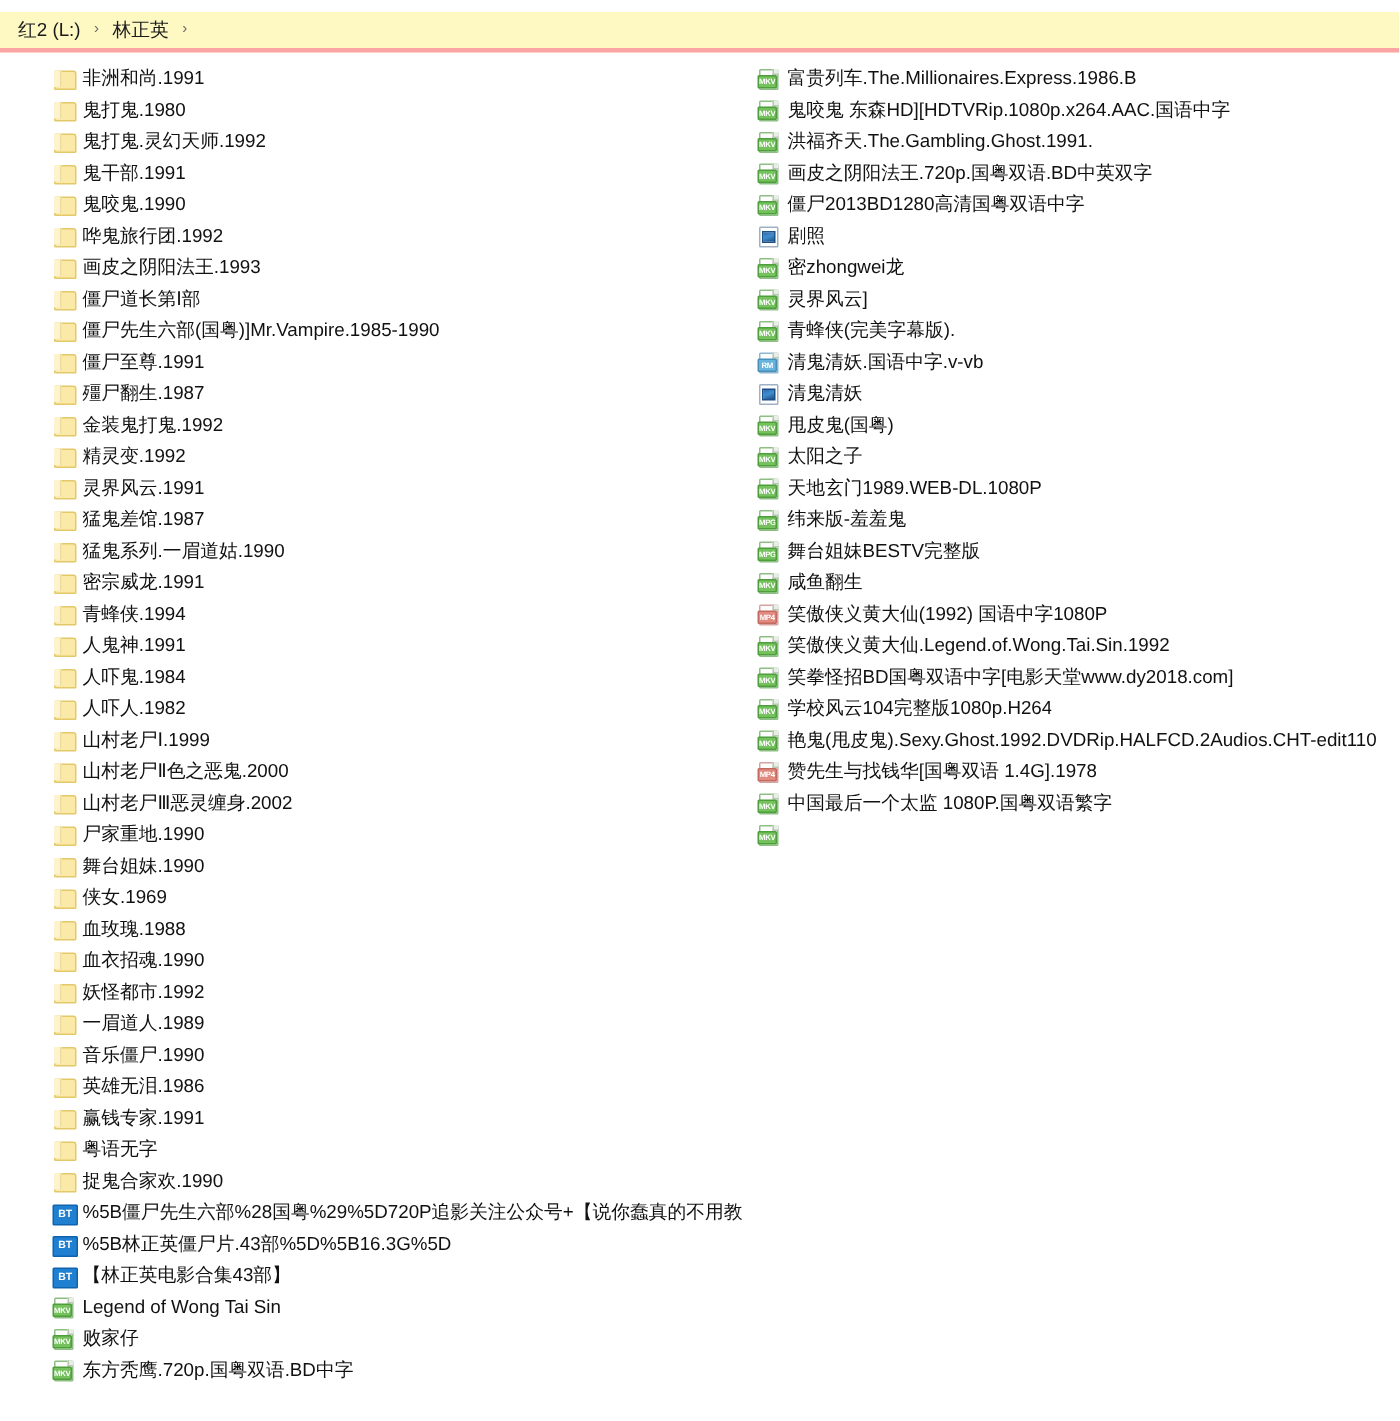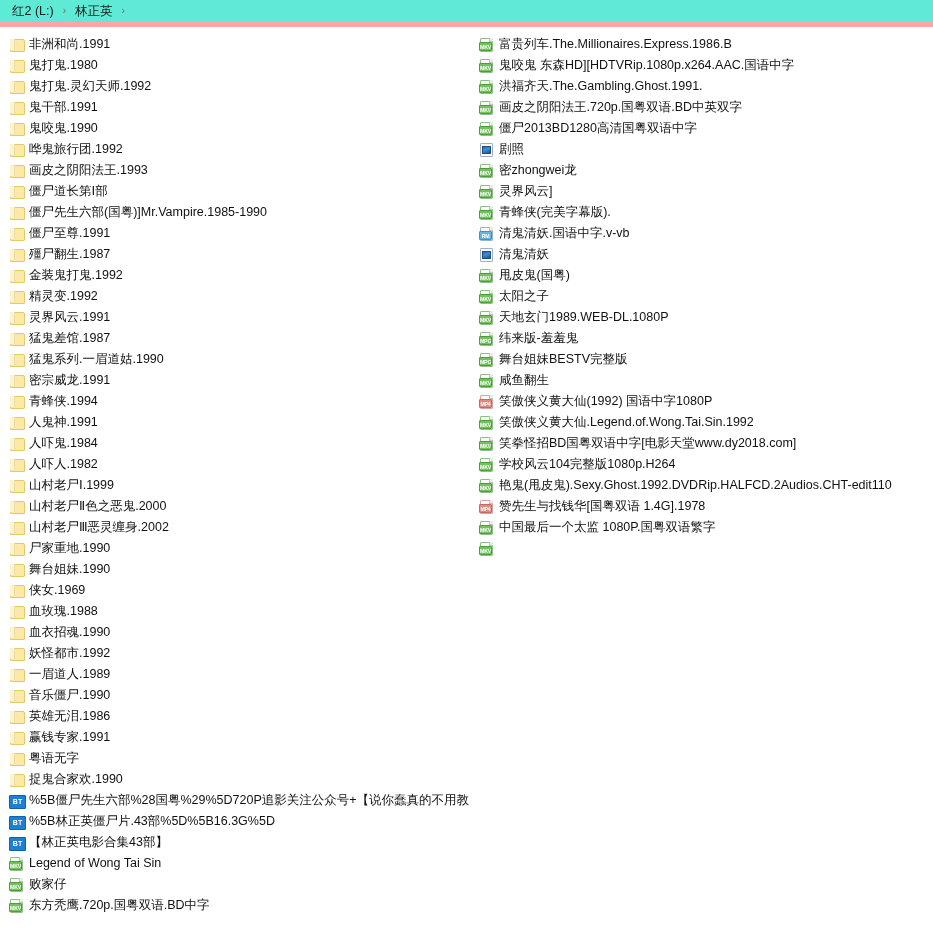--- a/index.html
+++ b/index.html
@@ -16,43 +16,45 @@
     background: #ffffff;
     overflow: hidden;
   }
 
   
   .breadcrumb-bar {
     height: 27px;
     display: flex;
     align-items: center;
     padding-left: 8px;
-    background: #5eead4;
-    border-bottom: 5px solid #fca5a5;
+    background: #fef9c3;
+    border-bottom: 3px solid #fca5a5;
     font-size: 12.5px;
     color: #1a1a1a;
+    margin-top: 8px;
   }
   .crumb {
     padding: 1px 4px;
     white-space: nowrap;
     line-height: 16px;
     cursor: default;
   }
   .crumb-sep {
     color: #6a6a6a;
     font-size: 10px;
     padding: 0 5px;
     line-height: 16px;
     transform: translateY(0px);
   }
 
   
   .list-area {
     position: relative;
     padding-top: 7px;
+    margin-left: 26px;
   }
   .column {
     position: absolute;
     top: 7px;
   }
   .column-left  { left: 8px;  width: 470px; }
   .column-right { left: 478px; width: 455px; }
 
   .row {
     display: flex;

